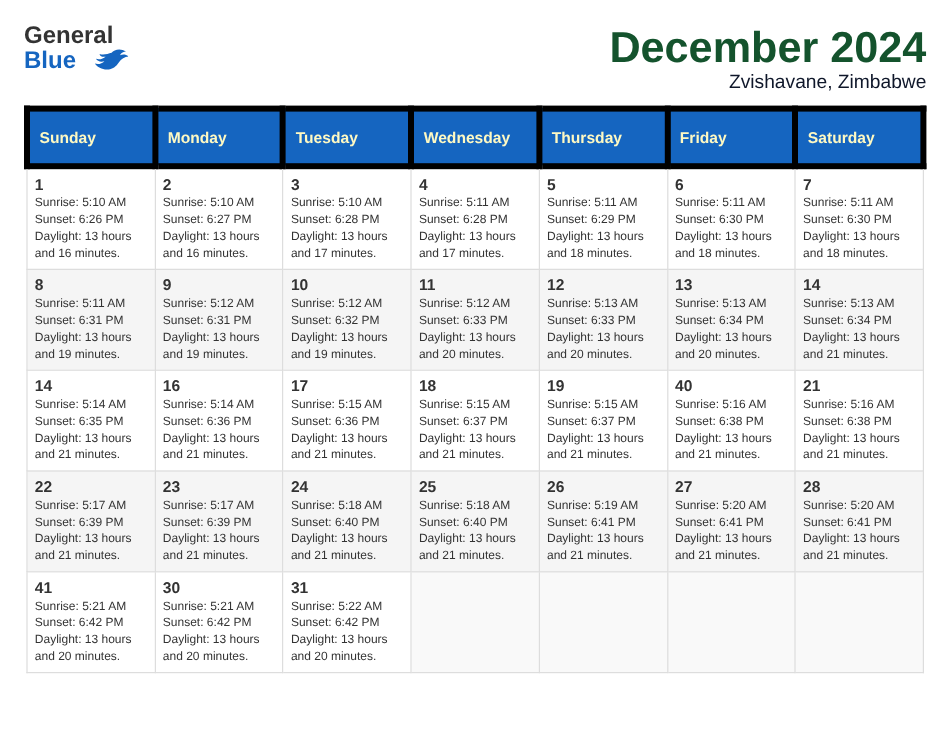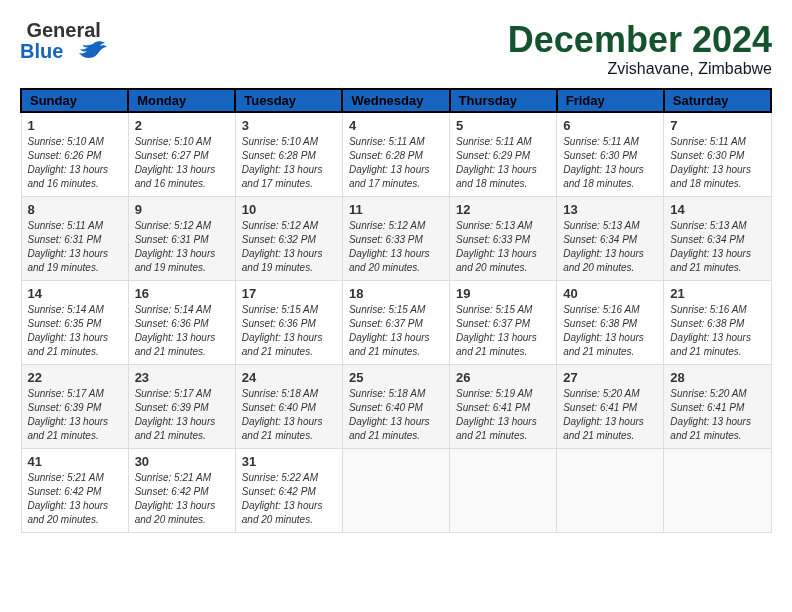--- a/index.html
+++ b/index.html
@@ -13,21 +13,20 @@
     .header-area {
       display: flex;
       justify-content: space-between;
       align-items: flex-start;
       margin-bottom: 10px;
     }
     .logo {
       display: flex;
       flex-direction: column;
       align-items: flex-start;
-      text-align: center;
     }
     .logo-row {
       display: flex;
       align-items: center;
       gap: 4px;
     }
     .title-area {
       text-align: right;
     }
     .month-title {
@@ -40,26 +39,26 @@
       font-size: 16px;
       color: #0f172a;
     }
     .calendar-table {
       width: 100%;
       border-collapse: collapse;
       border: 1px solid #ccc;
     }
     .calendar-table th {
       background-color: #1565c0;
-      color: #000000;
+      color: #fef9c3;
       font-size: 13px;
       font-weight: bold;
-      padding: 3px 8px;
+      padding: 14px 8px;
       text-align: left;
-      border: 2px solid #000000;
+      border: 5px solid #000000;
     }
     .calendar-table td {
       vertical-align: top;
       font-size: 10px;
       color: #333;
       padding: 5px 6px;
       border: 1px solid #ddd;
       width: calc(100% / 7);
       background: #fff;
     }
@@ -69,21 +68,20 @@
     .day-number {
       font-size: 13px;
       font-weight: bold;
       display: block;
       margin-bottom: 2px;
     }
     .day-detail {
       font-size: 10px;
       line-height: 1.4;
       color: #333;
-      font-style: italic;
     }
     .empty-cell {
       background: #f9f9f9 !important;
     }
   </style>
 </head>
 <body>
 
 <div class="header-area">
   <div class="logo">

